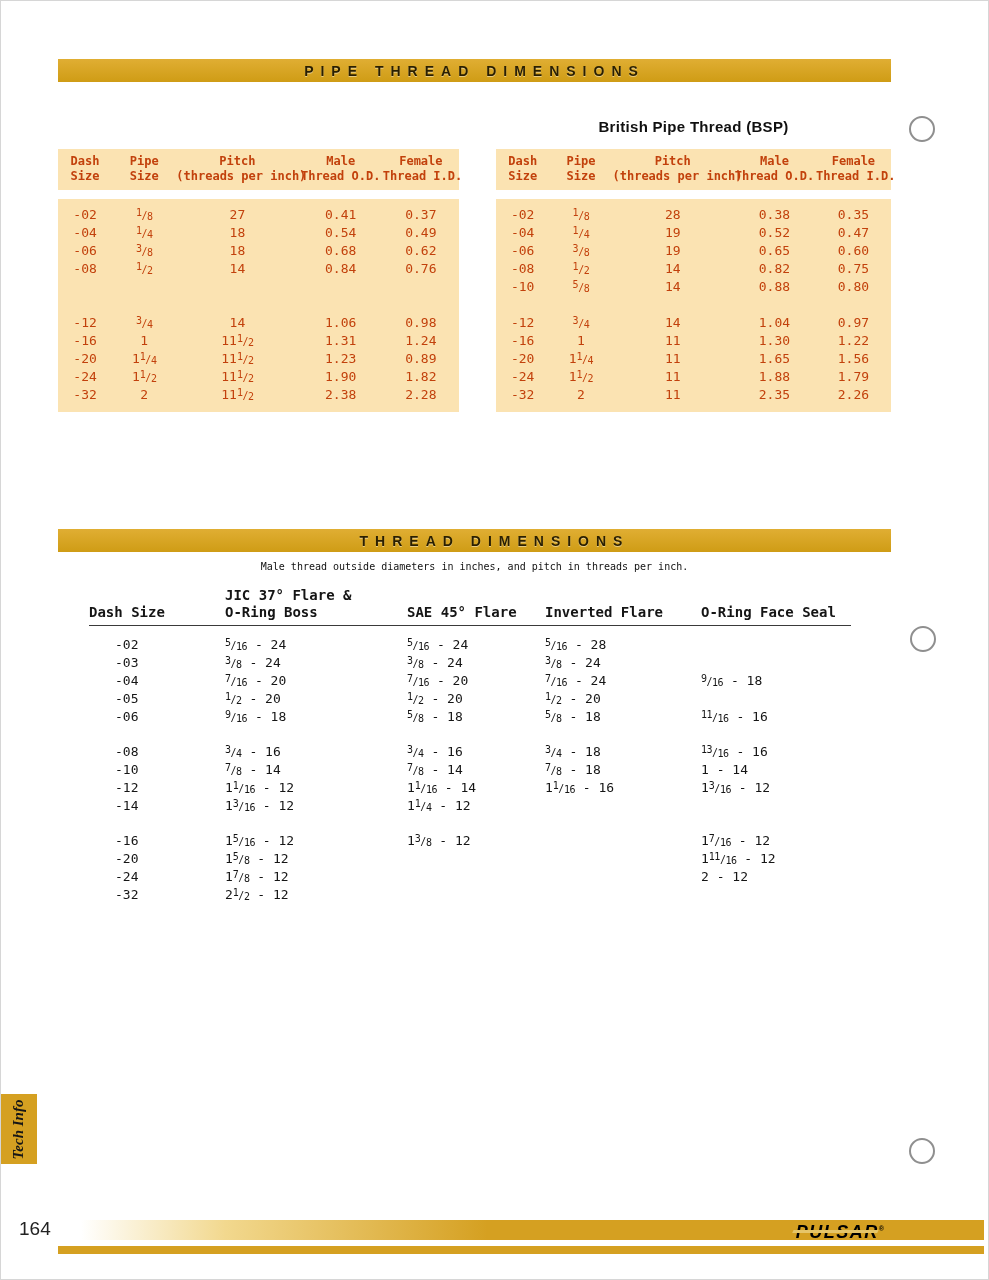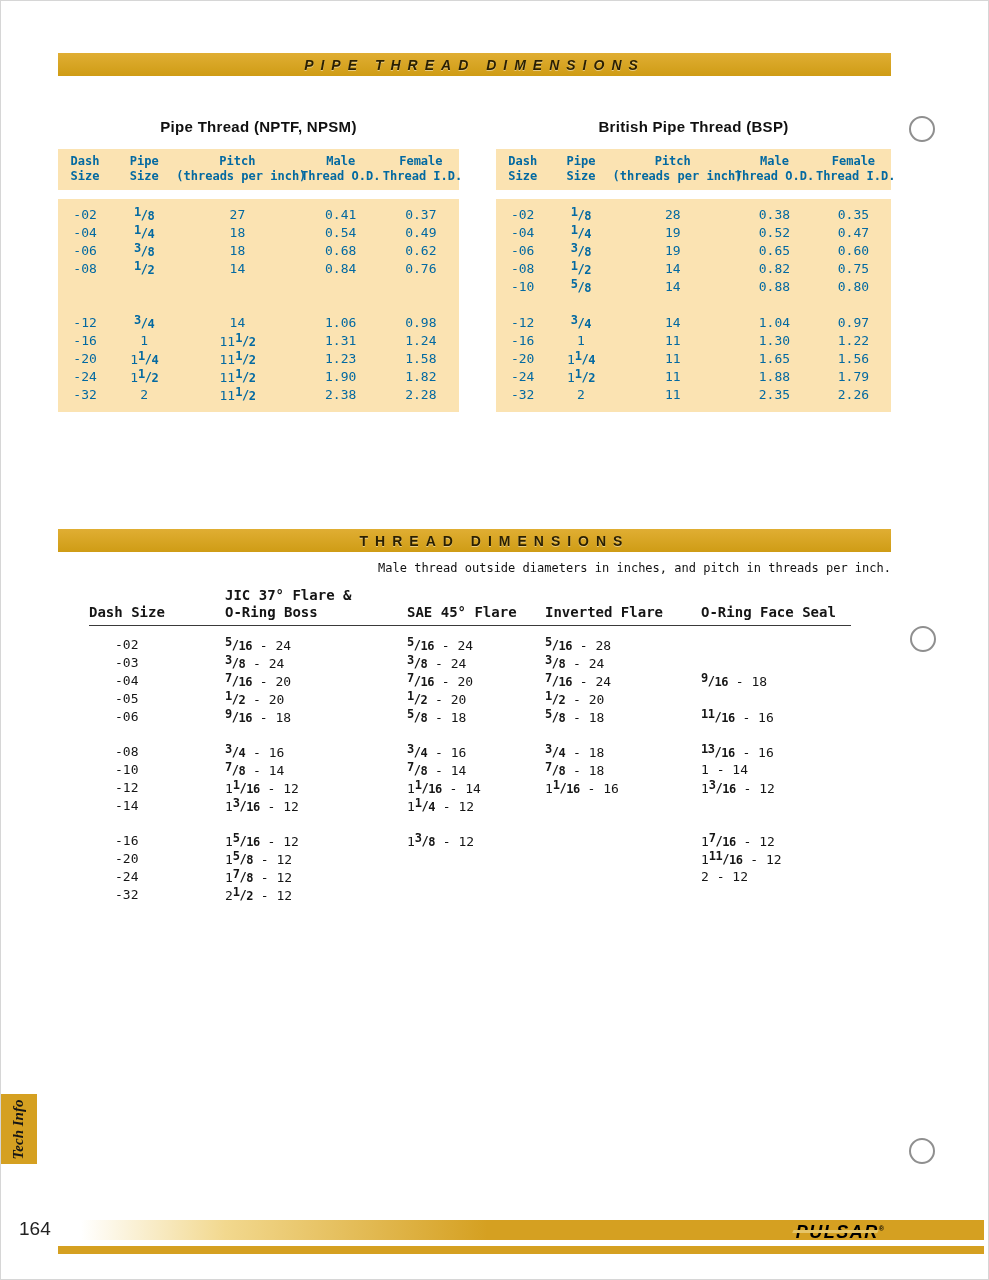--- a/index.html
+++ b/index.html
@@ -6,56 +6,56 @@
   html,body { background:#fff; }
   body { width:989px; height:1280px; position:relative; font-family:"DejaVu Sans Mono",monospace; }
   .page { position:absolute; inset:0; background:#fff; border:1px solid #d6d6d6; overflow:hidden; }
 
   
   .banner { position:absolute; left:57px; width:833px; height:23px;
     background:linear-gradient(#e0ae33,#cf9c15);
     display:flex; align-items:center; justify-content:center;
     font-family:"Liberation Sans",sans-serif; font-weight:bold; font-size:14px;
     letter-spacing:7px; color:#2a1f00; text-shadow:0 1px 0 rgba(255,255,255,.45); }
-  #banner1 { top:52px;font-style:italic; }
+  #banner1 { top:58px; }
   #banner2 { top:528px;padding-left:40px; }
 
   
   .sec-title { position:absolute; top:117px; font-family:"Liberation Sans",sans-serif;
     font-weight:bold; font-size:15px; color:#101010; text-align:center; letter-spacing:.3px; }
   #title-left { left:57px; width:401px; }
   #title-right { left:495px; width:395px; }
 
   
-  .pipe-table { position:absolute; top:148px; font-size:13px; color:#0369a1;border-radius:21px; }
+  .pipe-table { position:absolute; top:148px; font-size:13px; color:#c2410c;border-radius:21px; }
   #pipe-left  { left:57px;  width:401px; }
   #pipe-right { left:495px; width:395px; }
   .pt-head { background:#FBE3B2; display:flex; padding:5px 0 6px; }
   .pt-col  { font-weight:bold; font-size:12px; text-align:center; line-height:15px; white-space:nowrap; }
   .pt-body { background:#FBE3B2; margin-top:9px; padding:6px 0 9px; }
   .pt-row  { display:flex; height:18px; align-items:center; }
   .pt-cell { text-align:center; white-space:nowrap; }
   .w0{width:13.5%} .w1{width:16%} .w2{width:30.5%} .w3{width:21%} .w4{width:19%}
 
   
-  #thread-sub { position:absolute; left:57px; top:560px; width:833px; text-align:right;
-    font-size:12px; color:#111; }
+  #thread-sub { position:absolute; left:57px; top:560px; width:833px; text-align:center;
+    font-size:10px; color:#111; }
   #thread-table { position:absolute; left:88px; top:586px; width:762px; font-size:13px; color:#151515; }
   .tt-head { display:flex; align-items:flex-end; border-bottom:1.5px solid #3a3a3a;
     padding-bottom:4px; font-weight:bold; line-height:17px; }
   .tt-col  { white-space:nowrap; font-size:14px; }
   .tt-body { padding-top:9px; }
   .tt-row  { display:flex; height:18px; align-items:center; }
   .tt-cell { white-space:nowrap; }
   .tt-gap  { height:17px; }
   .tcol0{width:136px} .tcol1{width:182px} .tcol2{width:138px} .tcol3{width:156px} .tcol4{width:146px}
   .tt-row .tcol0 { padding-left:26px; }
 
   
-  .fr { font-size:12px; font-weight:bold; letter-spacing:-0.5px; }
+  .fr { font-size:10px; font-weight:normal; letter-spacing:-0.5px; }
   .fr .nu { vertical-align:3.5px; }
   .fr .de { vertical-align:-1px; }
 
   
   #tab { position:absolute; left:0; top:1093px; width:36px; height:70px; background:#D5A021;
     display:flex; align-items:center; justify-content:center; }
   #tab span { transform:rotate(-90deg); white-space:nowrap; color:#161616;
     font-family:"Liberation Serif",serif; font-style:italic; font-weight:bold; font-size:15px; }
 
   
@@ -77,21 +77,20 @@
   #hole2 { left:909px; top:625px; }
   #hole3 { left:908px; top:1137px; }
 </style>
 </head>
 <body>
 
 <div class="page">
 
   <div class="banner" id="banner1">PIPE THREAD DIMENSIONS</div>
 
-  <div class="sec-title" id="title-left">Pipe Thread (NPTF, NPSM)</div>
   <div class="sec-title" id="title-right">British Pipe Thread (BSP)</div>
 
   <div class="pipe-table" id="pipe-left">
       <div class="pt-head">
         <div class="pt-col w0">
           <div>Dash</div>
           <div>Size</div>
         </div>
         <div class="pt-col w1">
           <div>Pipe</div>
@@ -152,21 +151,21 @@
           <div class="pt-cell w1">1</div>
           <div class="pt-cell w2">11<span class="fr"><span class="nu">1</span>/<span class="de">2</span></span></div>
           <div class="pt-cell w3">1.31</div>
           <div class="pt-cell w4">1.24</div>
         </div>
         <div class="pt-row">
           <div class="pt-cell w0">-20</div>
           <div class="pt-cell w1">1<span class="fr"><span class="nu">1</span>/<span class="de">4</span></span></div>
           <div class="pt-cell w2">11<span class="fr"><span class="nu">1</span>/<span class="de">2</span></span></div>
           <div class="pt-cell w3">1.23</div>
-          <div class="pt-cell w4">1.58</div>
+          <div class="pt-cell w4">0.89</div>
         </div>
         <div class="pt-row">
           <div class="pt-cell w0">-24</div>
           <div class="pt-cell w1">1<span class="fr"><span class="nu">1</span>/<span class="de">2</span></span></div>
           <div class="pt-cell w2">11<span class="fr"><span class="nu">1</span>/<span class="de">2</span></span></div>
           <div class="pt-cell w3">1.90</div>
           <div class="pt-cell w4">1.82</div>
         </div>
         <div class="pt-row">
           <div class="pt-cell w0">-32</div>

